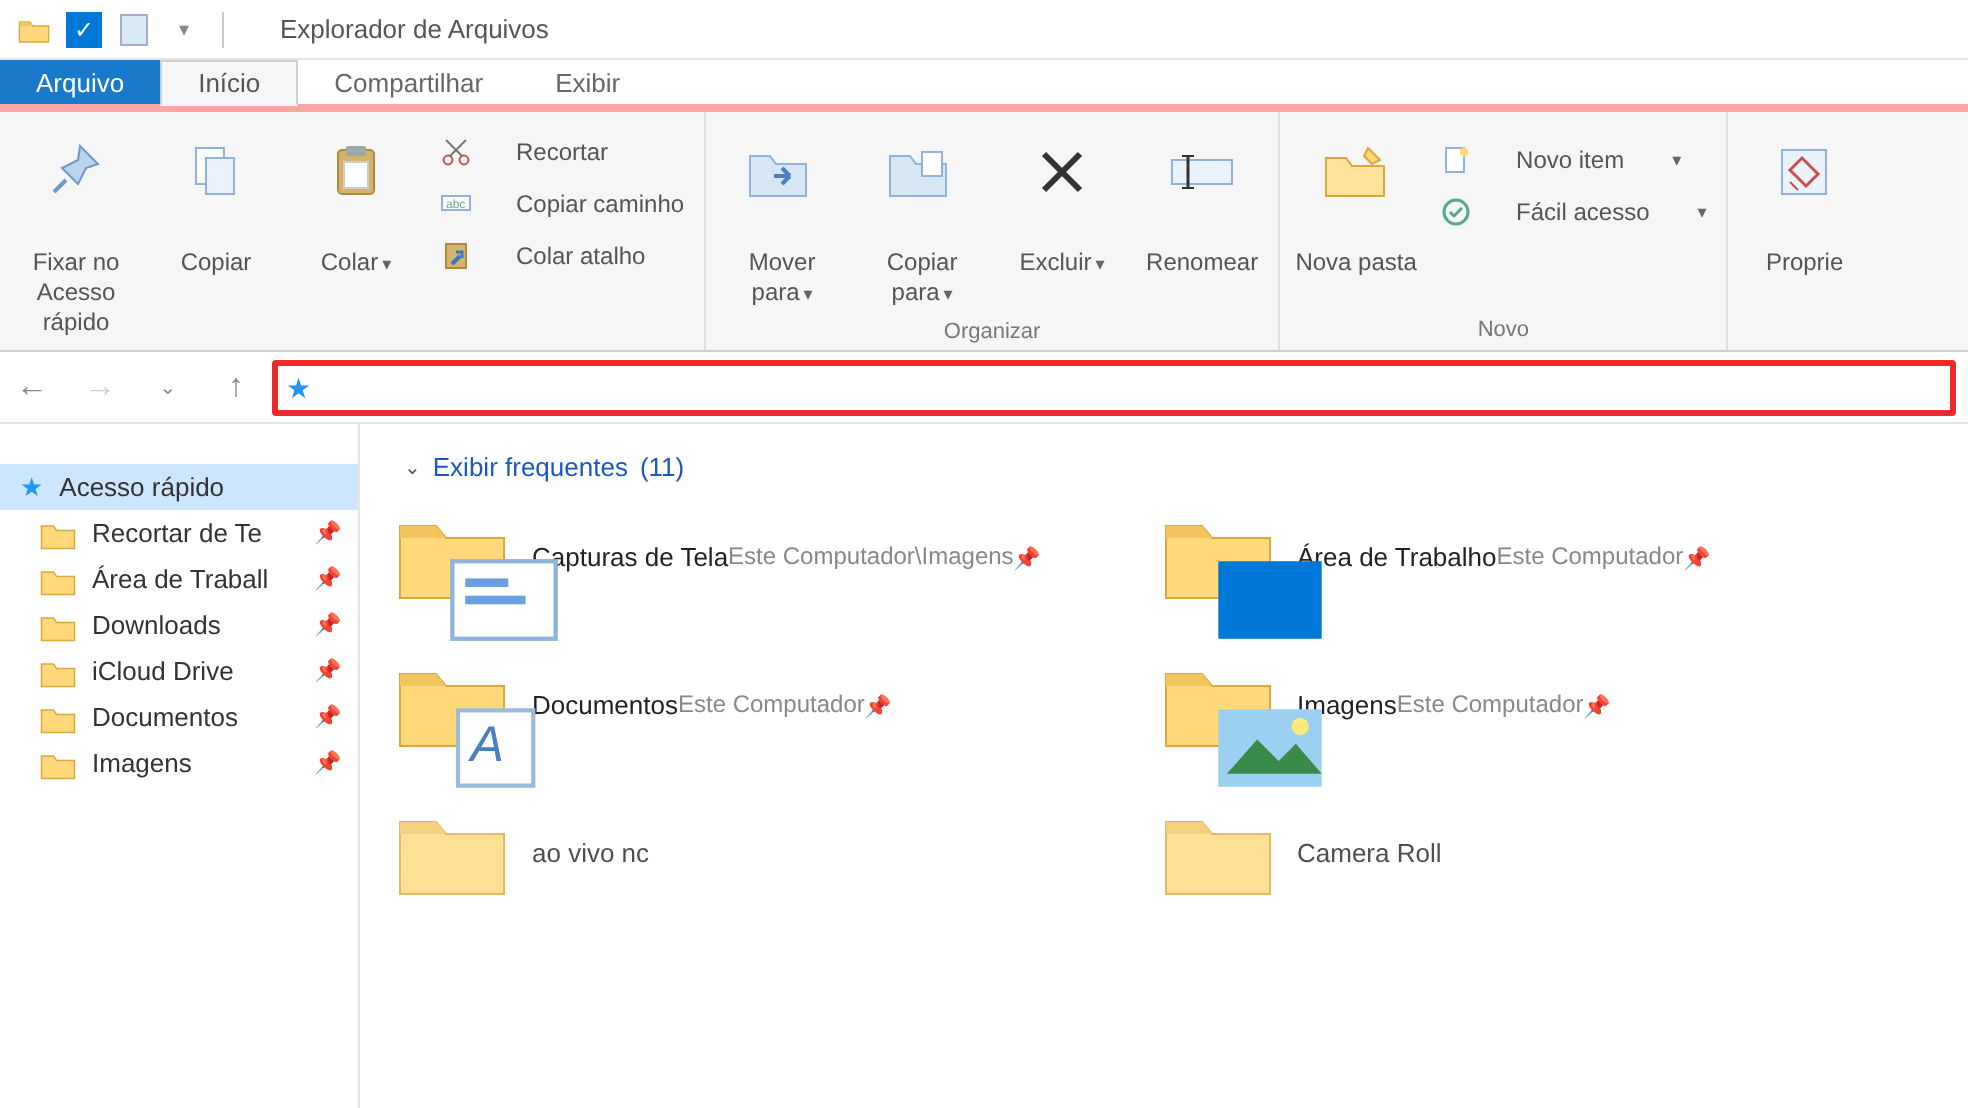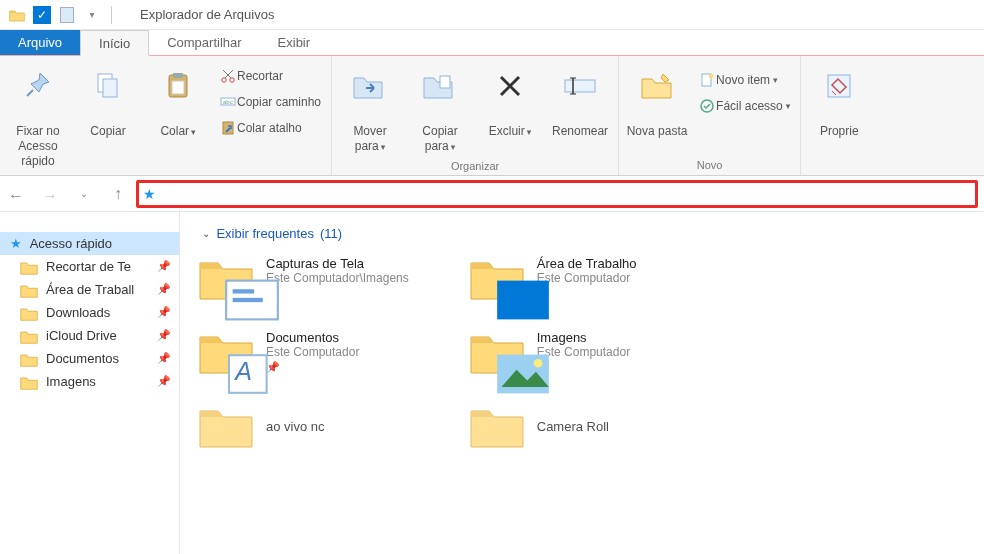--- a/index.html
+++ b/index.html
@@ -10,36 +10,36 @@
 .titlebar .qat { display: flex; gap: 3px; align-items: center; }
 .titlebar .qat-item { width: 22px; height: 22px; display: flex; align-items: center; justify-content: center; }
 .titlebar .title-text { margin-left: 20px; color: #555; font-size: 13px; }
 .qat-folder { width:16px; height:14px; }
 .qat-check { width:18px; height:18px; background:#0078d7; display:flex; align-items:center; justify-content:center; color:#fff; font-size:12px; }
 .qat-doc { width:14px; height:16px; background:#d9eaf7; border:1px solid #aac; }
 .qat-dropdown { color:#888; font-size:10px; }
 .titlebar .divider { width:1px; height:18px; background:#ccc; margin:0 8px; }
 
 
-.tabs { height: 26px; display: flex; background: #fff; border-bottom: 1px solid #fca5a5; }
+.tabs { height: 26px; display: flex; background: #fff; border-bottom: 4px solid #fca5a5; }
 .tab { padding: 4px 18px; font-size: 13px; color: #555; display:flex; align-items:center; cursor:pointer; }
 .tab.file { background: #1979ca; color: #fff; }
 .tab.active { background: #f6f6f6; border: 1px solid #d0d0d0; border-bottom: 1px solid #f6f6f6; margin-bottom: -1px; }
 .tab:not(.file):not(.active) { color: #666; }
 
 
 .ribbon { height: 120px; background: #f6f6f6; display: flex; border-bottom: 1px solid #d0d0d0; }
 .ribbon-group { display: flex; flex-direction: column; padding: 4px 4px 2px 4px; border-right: 1px solid #e0e0e0; }
 .ribbon-group-body { display: flex; flex: 1; align-items: flex-start; gap: 2px; padding-top:4px;}
 .ribbon-group-label { text-align: center; font-size: 11px; color: #777; padding: 2px 0; }
 .big-btn { width: 68px; display: flex; flex-direction: column; align-items: center; gap: 4px; padding: 4px 2px; cursor: pointer; }
 .big-btn .icon-area { width: 40px; height: 36px; display: flex; align-items: center; justify-content: center; }
 .big-btn .lbl { font-size: 12px; color: #555; text-align: center; line-height: 1.25; margin-top: 16px; }
 .small-btns { display: flex; flex-direction: column; gap: 6px; padding:2px 4px; }
-.small-btn { display: flex; align-items: center; gap: 1px; font-size: 12px; color: #555; cursor: pointer; padding:2px 2px; white-space:nowrap;text-align:center;}
+.small-btn { display: flex; align-items: center; gap: 22px; font-size: 12px; color: #555; cursor: pointer; padding:2px 2px; white-space:nowrap;text-align:center;}
 .small-icon { width: 16px; height: 16px; display:flex; align-items:center; justify-content:center; }
 .dd-caret { font-size:9px; color:#666; margin-left:2px;}
 
 
 .navrow { height: 36px; display: flex; align-items: center; padding: 0 6px; gap: 8px; border-bottom: 1px solid #e5e5e5; background:#fff;}
 .nav-arrows { display: flex; align-items: center; gap: 14px; color:#888; }
 .nav-btn { width: 20px; height: 20px; display: flex; align-items: center; justify-content: center; cursor: pointer; font-size:16px; }
 .address-wrap { flex: 1; height: 28px; border: 3px solid #ec2a2a; border-radius: 2px; display: flex; align-items: center; padding: 0 4px; background: #fff; }
 .address-star { color:#2196f3; font-size:14px; margin-right:4px;}
 .address-input { flex:1; border:none; outline:none; font-size:13px; color:#222; background: #e8f0fb; padding:3px 2px; }
@@ -55,21 +55,21 @@
 .folder-icon svg { display:block; }
 
 .content { flex: 1; padding: 8px 18px; overflow:hidden; }
 .section-header { display:flex; align-items:center; gap:6px; color:#1a57c4; font-size:13px; margin:6px 0 14px 4px; cursor:pointer;}
 .folder-grid { display:flex; gap: 60px; }
 .folder-col { display:flex; flex-direction:column; gap: 28px; }
 .folder-row { display:flex; align-items:center; gap: 12px; cursor:pointer;}
 .big-folder { width:56px; height:46px; position:relative; }
 .big-folder svg { width:56px; height:46px; }
 .folder-overlay { position:absolute; bottom:4px; right:4px; width:26px; height:20px; }
-.item-text { display:flex; flex-direction:column; }
+.item-text { display:flex; flex-direction:row; }
 .item-title { font-size:13px; color:#222; }
 .item-sub { font-size:12px; color:#888; }
 .item-pin { font-size:11px; color:#999; margin-top:2px;}
 .chev { font-size:10px; color:#555; }
 </style>
 </head>
 <body>
 
 <div class="titlebar">
   <div class="qat">

